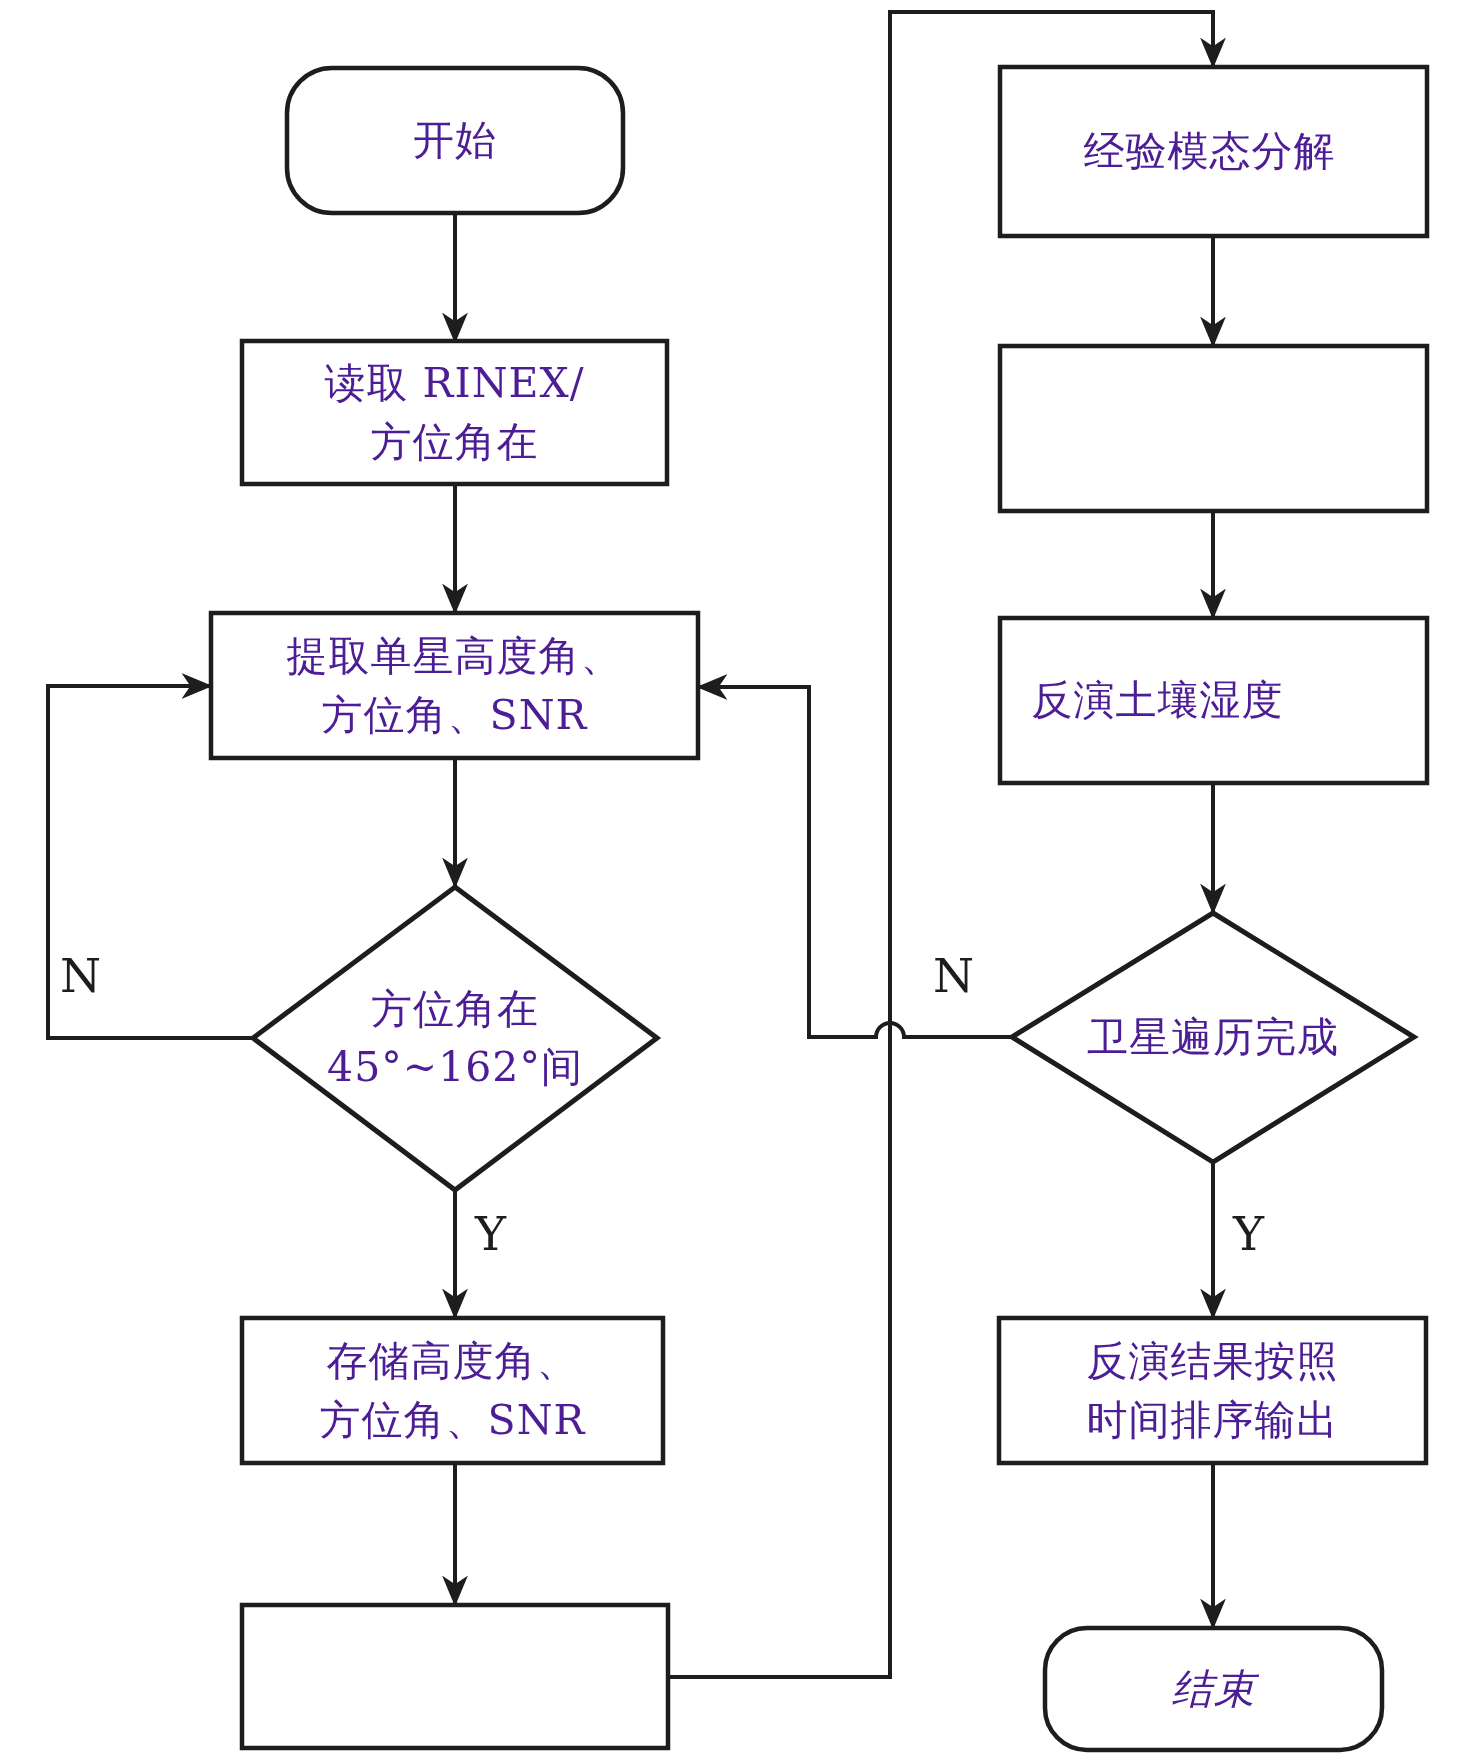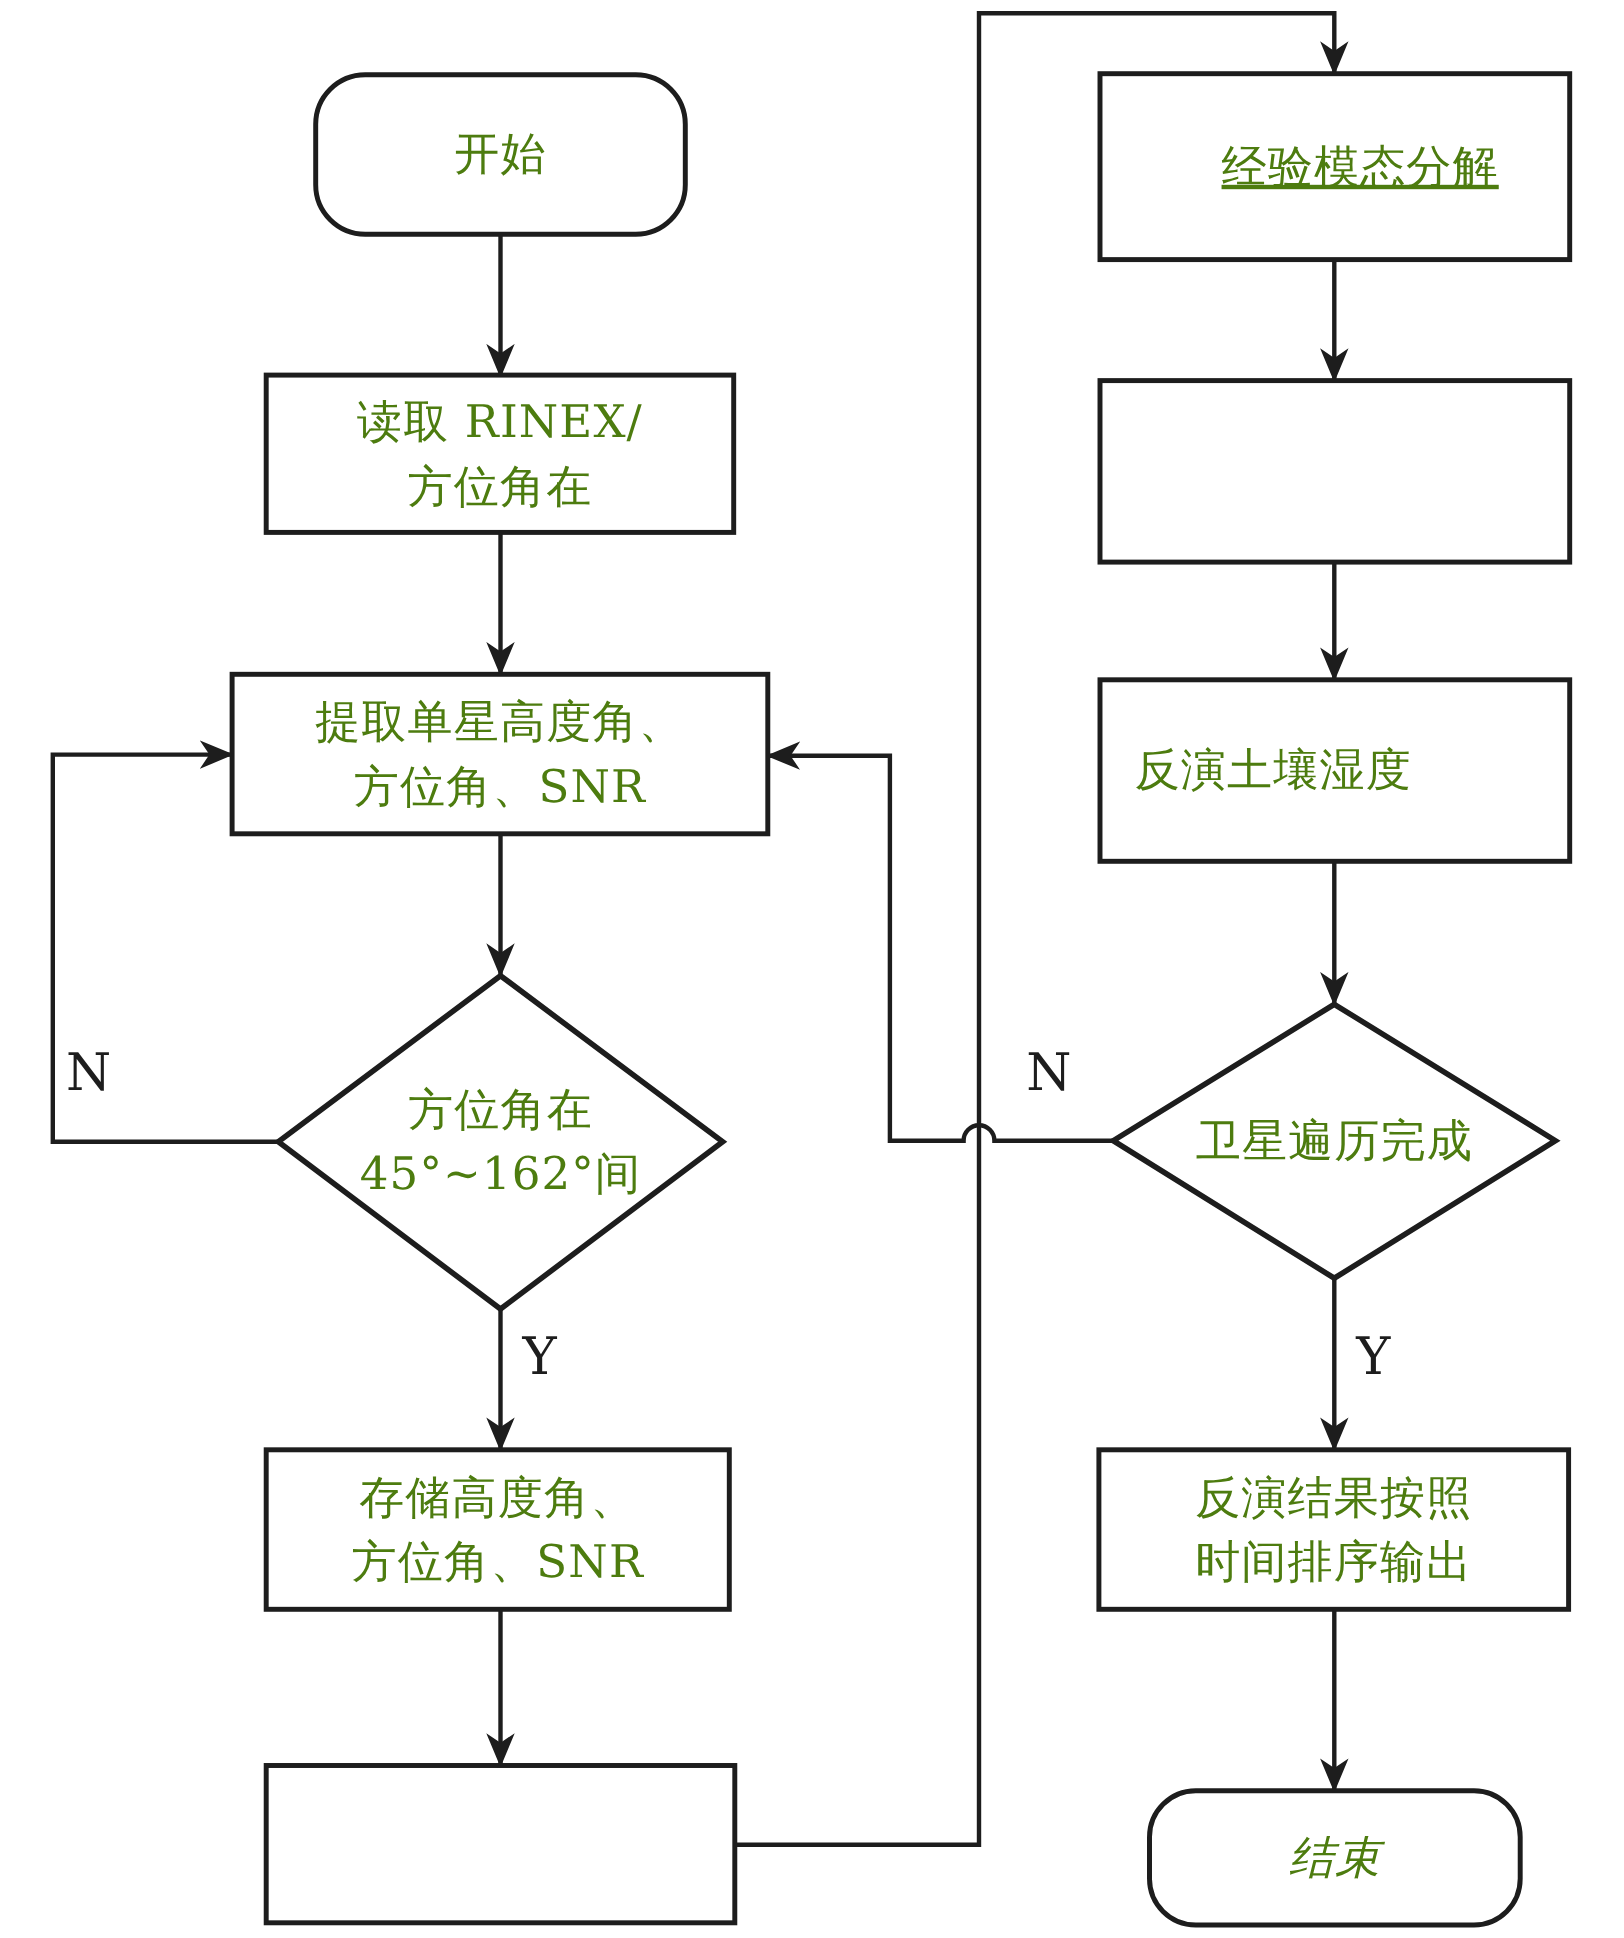--- a/index.html
+++ b/index.html
@@ -24,21 +24,21 @@
   }
   .node-label {
     position: absolute;
     display: flex;
     align-items: center;
     justify-content: center;
     text-align: center;
     white-space: pre-line;
     font-size: 41px;
     line-height: 1.42;
-    color: #4d7c0f;
+    color: #4c1d95;
     letter-spacing: 1px;
     pointer-events: none;
   }
   .branch-label {
     position: absolute;
     font-size: 47px;
     color: #1d1d1d;
     pointer-events: none;
   }
 </style>
@@ -94,21 +94,21 @@
   <div class="node-label" style="left:211px; top:613px; width:487px; height:145px;">提取单星高度角、
 方位角、SNR</div>
 
   <div class="node-label" style="left:253px; top:938px; width:404px; height:200px;">方位角在
 45°~162°间</div>
 
   <div class="node-label" style="left:242px; top:1318px; width:421px; height:145px;">存储高度角、
 方位角、SNR</div>
 
 
-  <div class="node-label" style="left:1023px; top:67px; width:427px; height:169px;text-decoration:underline;">经验模态分解</div>
+  <div class="node-label" style="left:996px; top:67px; width:427px; height:169px;">经验模态分解</div>
 
 
   <div class="node-label" style="left:944px; top:618px; width:427px; height:165px;">反演土壤湿度</div>
 
   <div class="node-label" style="left:1012px; top:937px; width:402px; height:200px;">卫星遍历完成</div>
 
   <div class="node-label" style="left:999px; top:1318px; width:427px; height:145px;">反演结果按照
 时间排序输出</div>
 
   <div class="node-label" style="left:1045px; top:1628px; width:337px; height:122px;font-style:italic;">结束</div>

